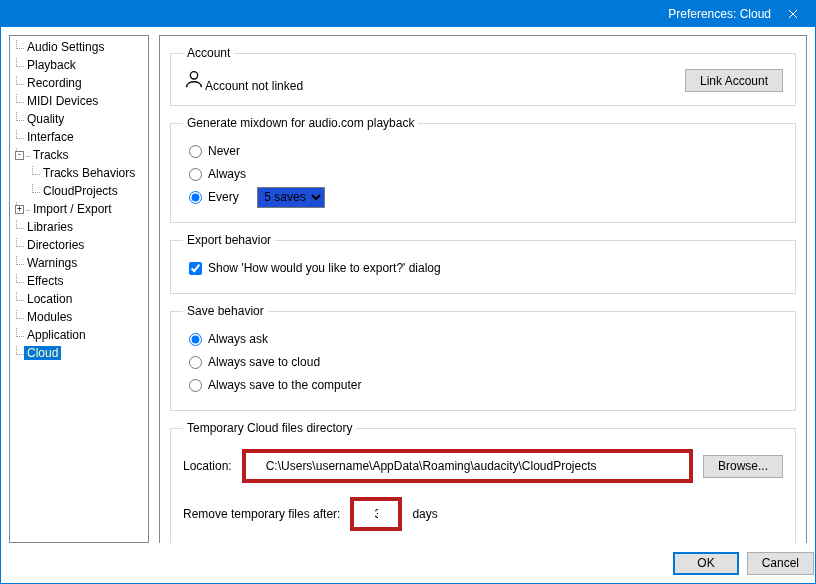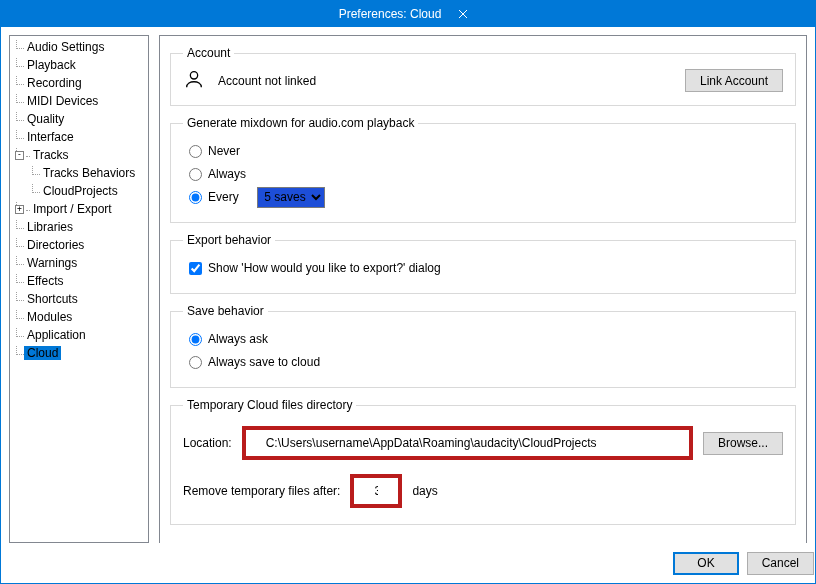--- a/index.html
+++ b/index.html
@@ -15,21 +15,21 @@
     border: 1px solid #0078d7;
     display: flex;
     flex-direction: column;
   }
   .titlebar {
     background: #0078d7;
     color: #fff;
     height: 26px;
     display: flex;
     align-items: center;
-    justify-content: center;
+    justify-content: flex-end;
     padding: 0 0 0 8px;
     font-size: 12px;
     flex: 0 0 auto;
   }
   .titlebar .close {
     width: 44px;
     height: 26px;
     display: flex;
     align-items: center;
     justify-content: center;
@@ -80,21 +80,21 @@
     font-family: monospace;
   }
   .indent0 { padding-left: 6px; }
   .indent1 { padding-left: 22px; }
   .label {
     padding: 0 3px;
     cursor: default;
   }
   .label.selected {
     background: #0078d7;
-    color: #000000;
+    color: #fef9c3;
   }
   .main {
     flex: 1 1 auto;
     padding: 0 0 0 10px;
     overflow: hidden;
     min-width: 0;
   }
   .main-inner {
     border: 1px solid #828790;
     border-bottom: none;
@@ -109,21 +109,21 @@
   }
   legend {
     padding: 0 4px;
     font-size: 12px;
   }
   .account-row {
     display: flex;
     align-items: center;
     justify-content: space-between;
   }
-  .account-left { display: flex; align-items: center; gap: 13px; }
+  .account-left { display: flex; align-items: flex-end; gap: 0; }
   .btn {
     background: #e1e1e1;
     border: 1px solid #adadad;
     font: inherit;
     padding: 2px 14px;
     height: 23px;
     cursor: pointer;
   }
   .btn.primary {
     border: 2px solid #0078d7;
@@ -277,21 +277,21 @@
         </li>
         <li>
           <div class="node-row indent0">
             <span class="dotleader"></span>
             <span class="label">Effects</span>
           </div>
         </li>
         <li>
           <div class="node-row indent0">
             <span class="dotleader"></span>
-            <span class="label">Shortcuts</span>
+            <span class="label">Location</span>
           </div>
         </li>
         <li>
           <div class="node-row indent0">
             <span class="dotleader"></span>
             <span class="label">Modules</span>
           </div>
         </li>
         <li>
           <div class="node-row indent0">
@@ -361,20 +361,24 @@
       <legend>Save behavior</legend>
       <div class="pad-left">
         <div class="radio-row">
           <input type="radio" name="save" checked="" style="">
           <span>Always ask</span>
         </div>
         <div class="radio-row">
           <input type="radio" name="save" style="">
           <span>Always save to cloud</span>
         </div>
+        <div class="radio-row">
+          <input type="radio" name="save" style="">
+          <span>Always save to the computer</span>
+        </div>
       </div>
     </fieldset>
 
     <fieldset>
       <legend>Temporary Cloud files directory</legend>
       <div class="dir-row">
         <span>Location:</span>
         <input type="text" value="C:\Users\username\AppData\Roaming\audacity\CloudProjects" style="">
         <button class="btn">Browse...</button>
       </div>

